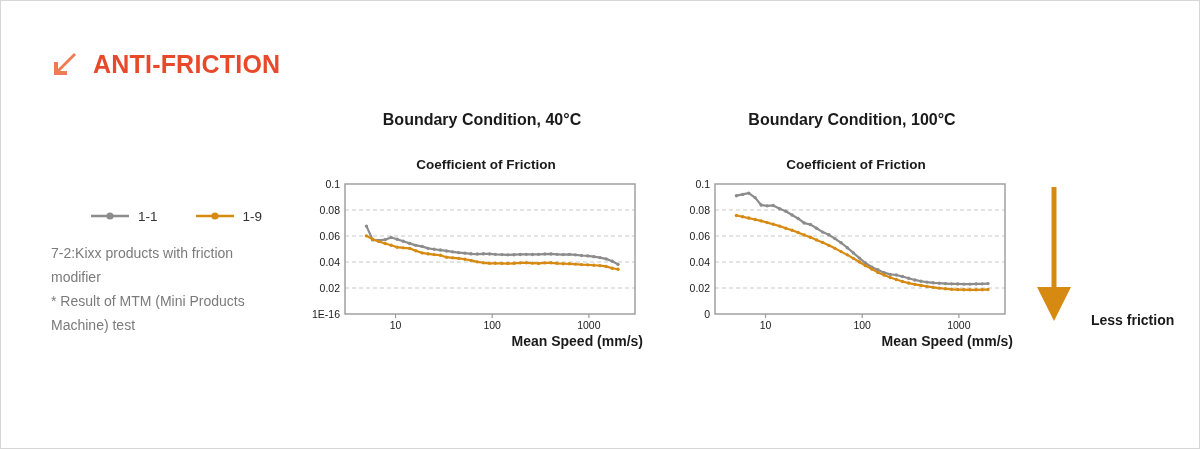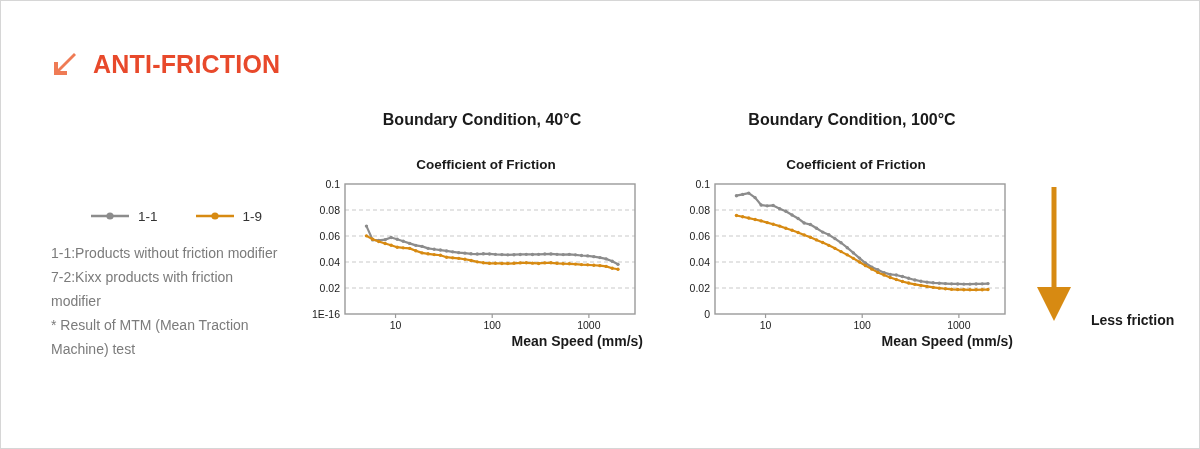--- a/index.html
+++ b/index.html
@@ -93,23 +93,22 @@
         <svg width="42" height="12" viewBox="0 0 42 12">
           <line x1="2" y1="6" x2="40" y2="6" stroke="#d78a12" stroke-width="2.4"></line>
           <circle cx="21" cy="6" r="3.6" fill="#d78a12"></circle>
         </svg>
       </span>
       <span class="legend-label">1-9</span>
     </div>
   </div>
 
   <div class="caption">
-    <div>1-1:Products without friction modifier</div>
     <div>7-2:Kixx products with friction modifier</div>
-    <div>* Result of MTM (Mean Traction Machine) test</div>
+    <div>* Result of MTM (Mini Products Machine) test</div>
   </div>
 
   <div class="chart c1">
     <div class="chart-title">Boundary Condition, 40°C</div>
     <div class="chart-axis-title">Coefficient of Friction</div>
     <svg class="chart-svg" id="svg0" width="340" height="160">
         <line x1="38" y1="112" x2="328" y2="112" stroke="#c9c9c9" stroke-width="1" stroke-dasharray="4,3"></line>
         <line x1="38" y1="86" x2="328" y2="86" stroke="#c9c9c9" stroke-width="1" stroke-dasharray="4,3"></line>
         <line x1="38" y1="60" x2="328" y2="60" stroke="#c9c9c9" stroke-width="1" stroke-dasharray="4,3"></line>
         <line x1="38" y1="34.000000000000014" x2="328" y2="34.000000000000014" stroke="#c9c9c9" stroke-width="1" stroke-dasharray="4,3"></line>

